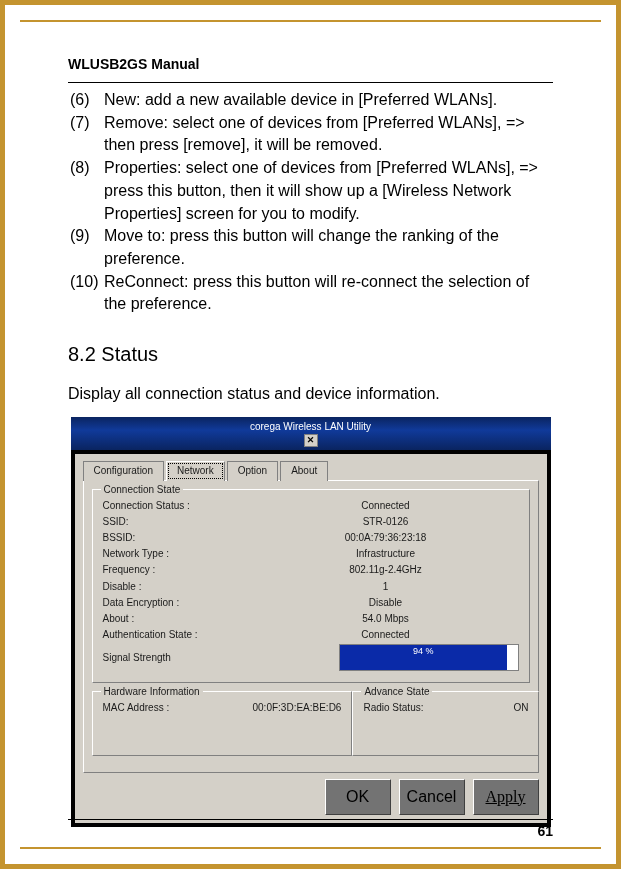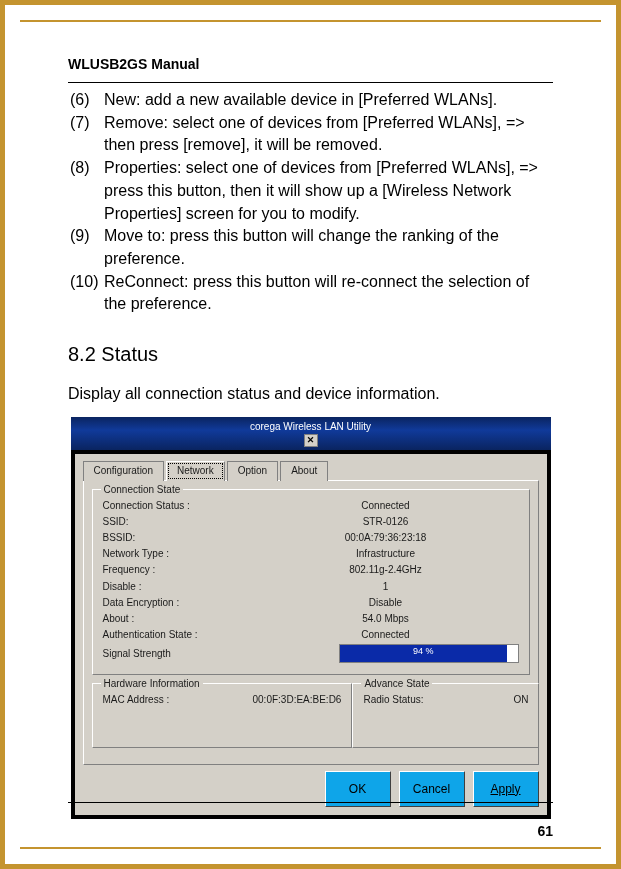--- a/index.html
+++ b/index.html
@@ -128,21 +128,21 @@
     top: -7px; left: 8px;
     background: #d4d0c8;
     padding: 0 3px;
     font-size: 10px;
   }
   .kv-row { display: flex; justify-content: space-between; padding: 1px 0; font-size: 10px;}
   .kv-row .label-col { flex: 0 0 150px; }
   .kv-row .val-col { text-align: center; flex: 1; }
   .signal-row { display: flex; align-items: center; justify-content: space-between; padding: 1px 0; }
   .signal-bar-wrap {
-    width: 180px; height: 19px;
+    width: 180px; height: 27px;
     border: 1px solid #808080;
     background: #fff;
     position: relative;
   }
   .signal-fill {
     background: #0a2aa8;
     height: 100%;
     position: relative;
   }
   .signal-text {
@@ -156,41 +156,41 @@
   .two-col { display: flex; }
   .two-col .group { flex: 1; }
   .button-row {
     display: flex;
     justify-content: flex-end;
     gap: 8px;
     margin-top: 6px;
   }
   .win-btn {
     font-family: "MS Sans Serif", Tahoma, sans-serif;
-    font-size: 12px;
+    font-size: 16px;
     width: 66px; height: 36px;
-    background: #0ea5e9;
+    background: #737373;
     border-top: 1px solid #fff;
     border-left: 1px solid #fff;
     border-right: 1px solid #404040;
     border-bottom: 1px solid #404040;
   }
-  .win-btn.under { text-decoration: underline; text-underline-offset: 1px; }
+  .win-btn.under { text-decoration: underline; text-underline-offset: 1px; font-family: Liberation Serif, serif; }
 
   .page-number {
     position: absolute;
     right: 48px;
     bottom: 10px;
     font-weight: 800;
     font-size: 14px;
     border-top: 1.5px solid #000;
     width: calc(100% - 96px);
     left: 48px;
     text-align: right;
-    padding-top: 20px;
+    padding-top: 3px;
   }
 </style>
 </head>
 <body>
 
 <div class="outer-border">
   <div class="content-frame"></div>
   <div class="page">
     <div class="header-label">WLUSB2GS Manual</div>
 

